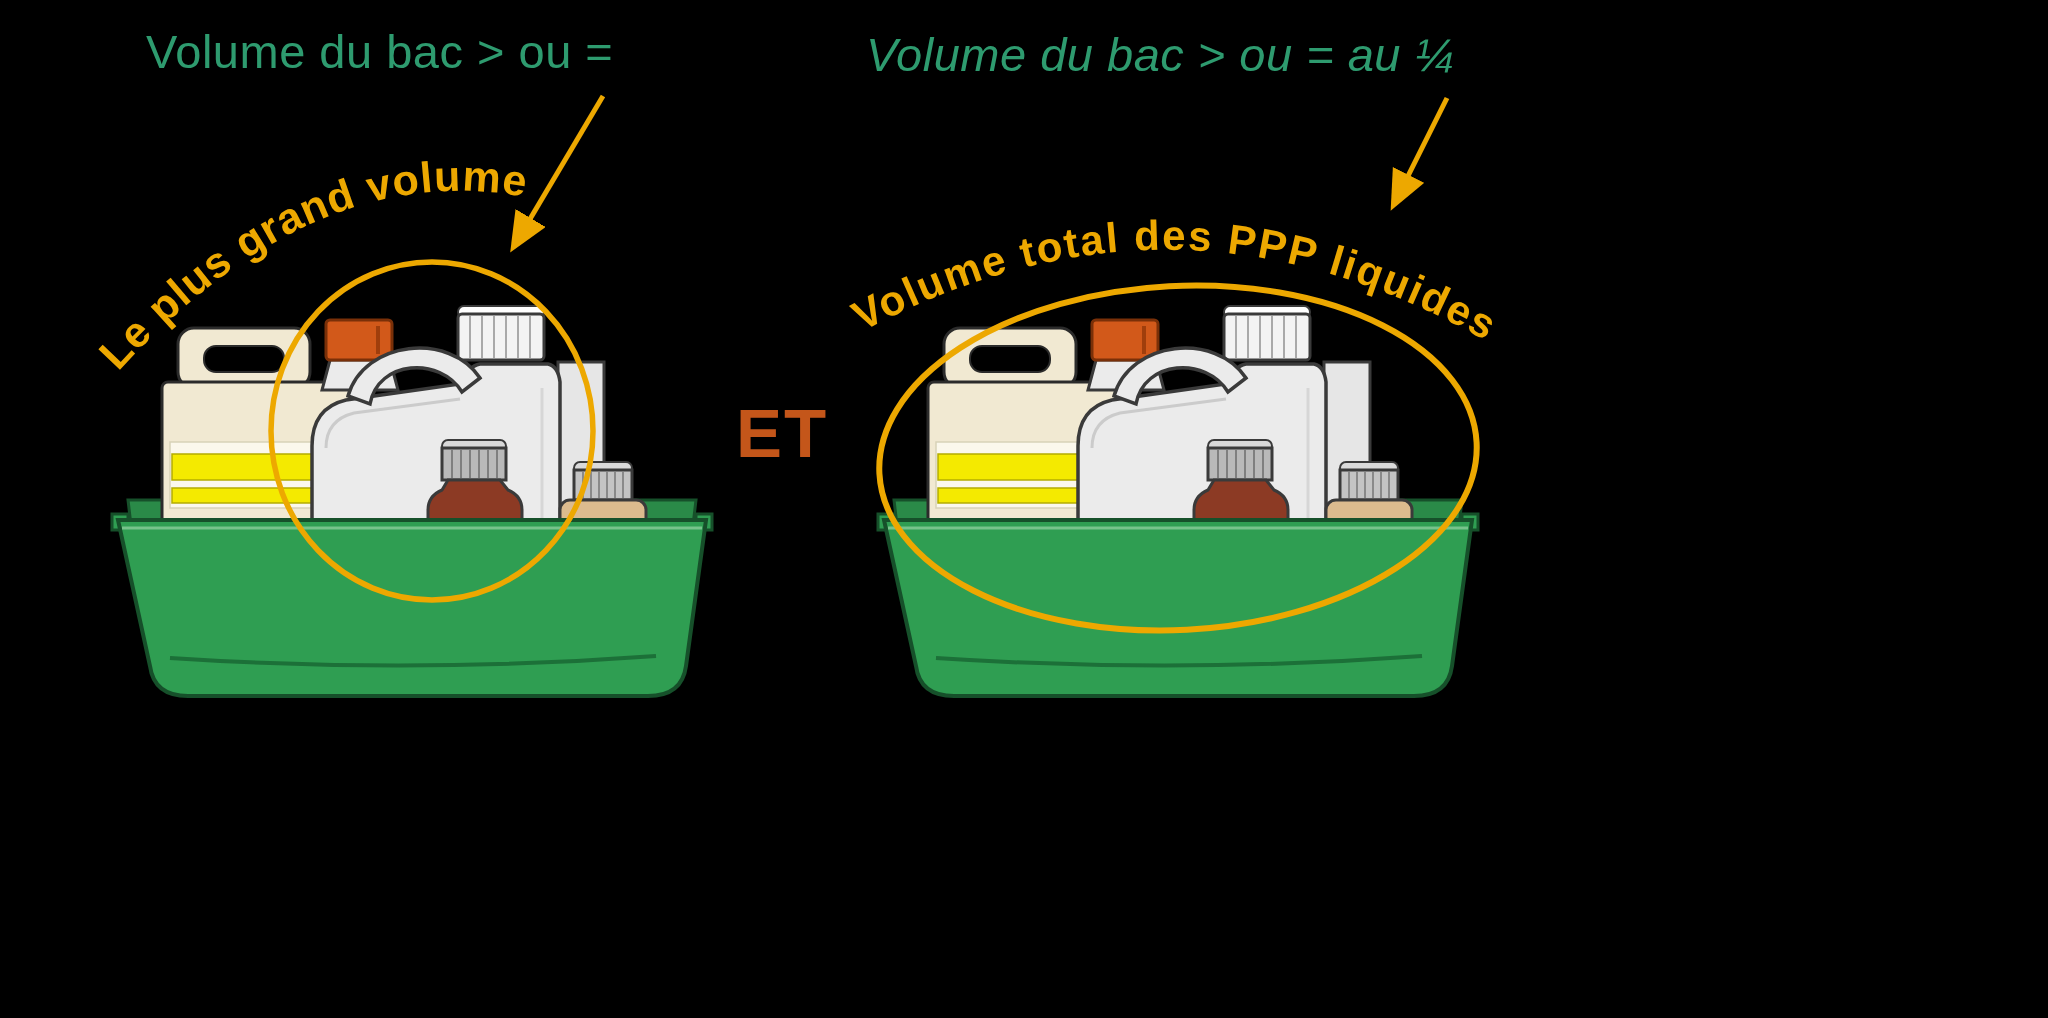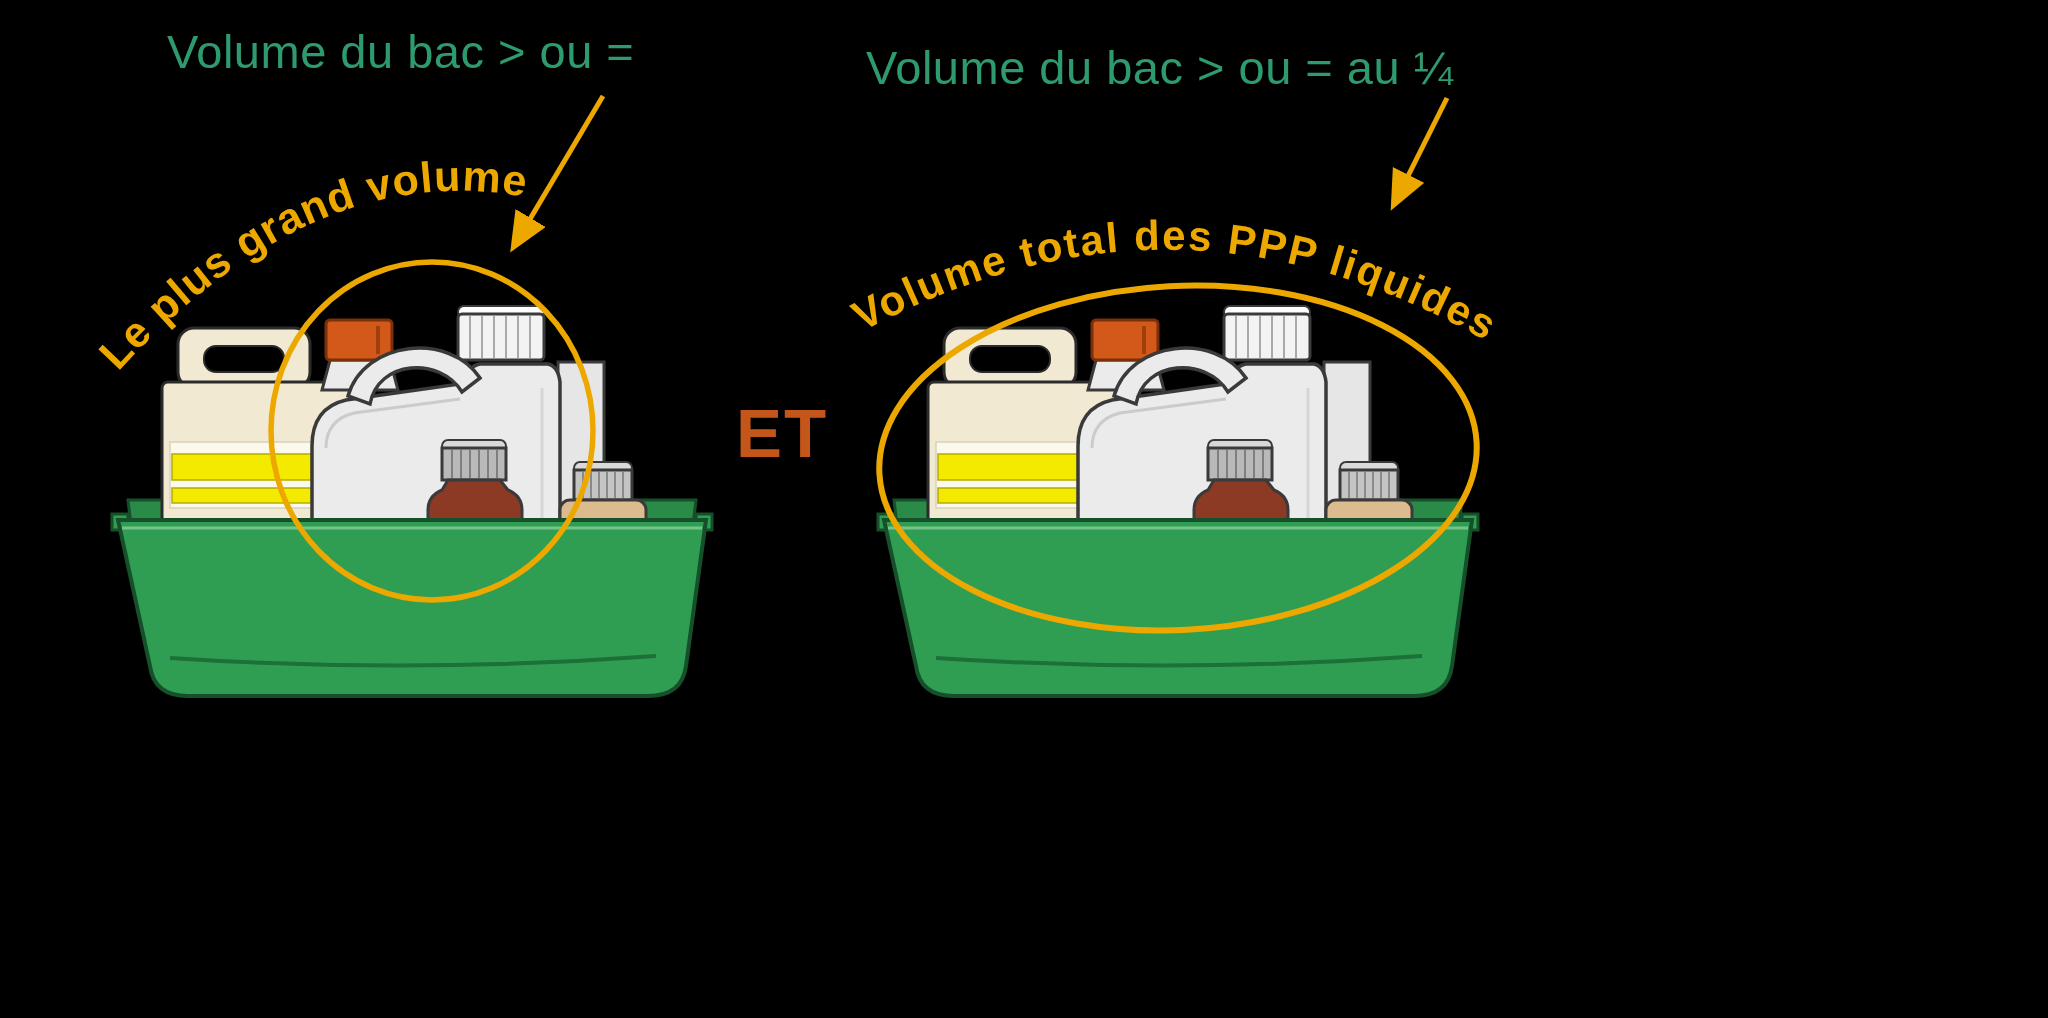--- a/index.html
+++ b/index.html
@@ -16,22 +16,22 @@
     font-family: "Liberation Sans", sans-serif;
   }
   .heading {
     position: absolute;
     font-size: 47px;
     font-weight: 400;
     letter-spacing: 0.5px;
     color: var(--heading-green, #2E9B6F);
     white-space: nowrap;
   }
-  .heading-left  { left: 146px; top: 24px; margin-left: 21px; }
-  .heading-right { left: 866px; top: 40px; }
+  .heading-left  { left: 146px; top: 24px; }
+  .heading-right { left: 866px; top: 27px; font-style: italic; }
   .conjunction {
     position: absolute;
     left: 736px;
     top: 394px;
     font-size: 69px;
     font-weight: 700;
     letter-spacing: 2px;
     color: var(--conjunction-orange, #C4561A);
   }
   svg.overlay {

